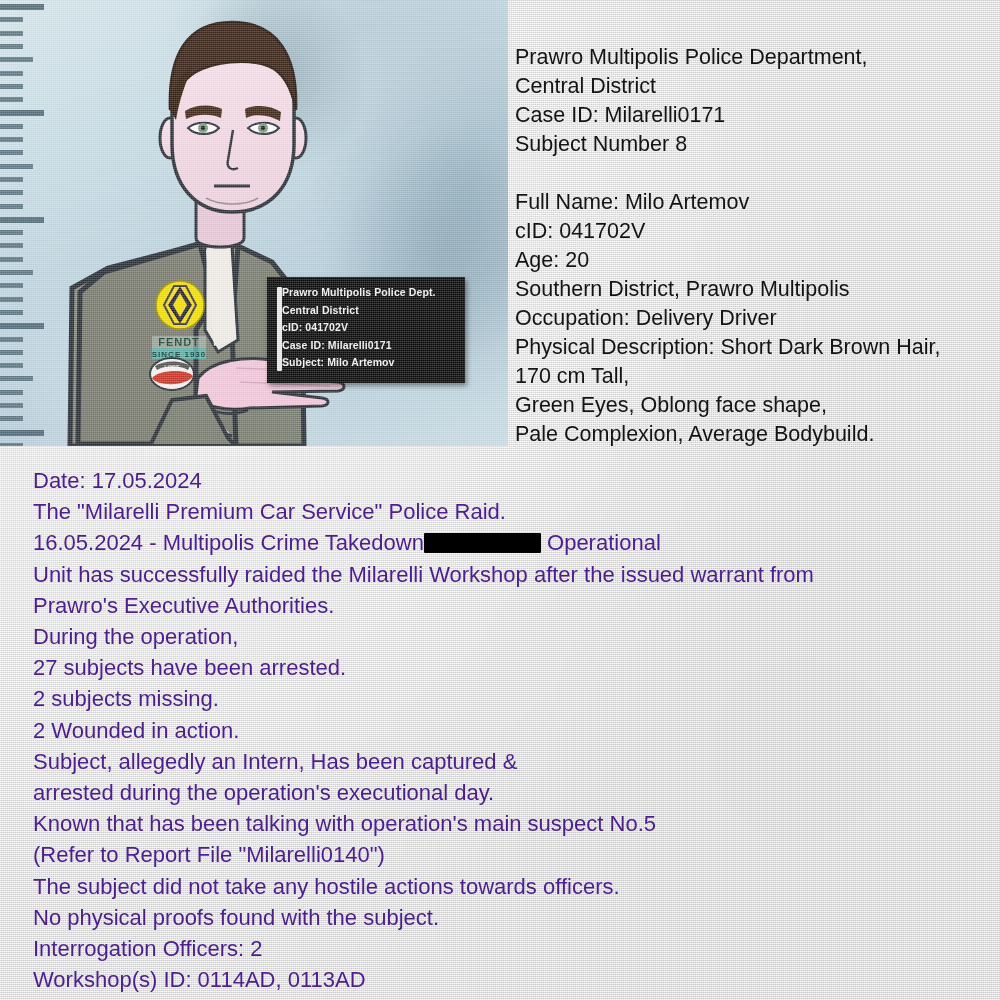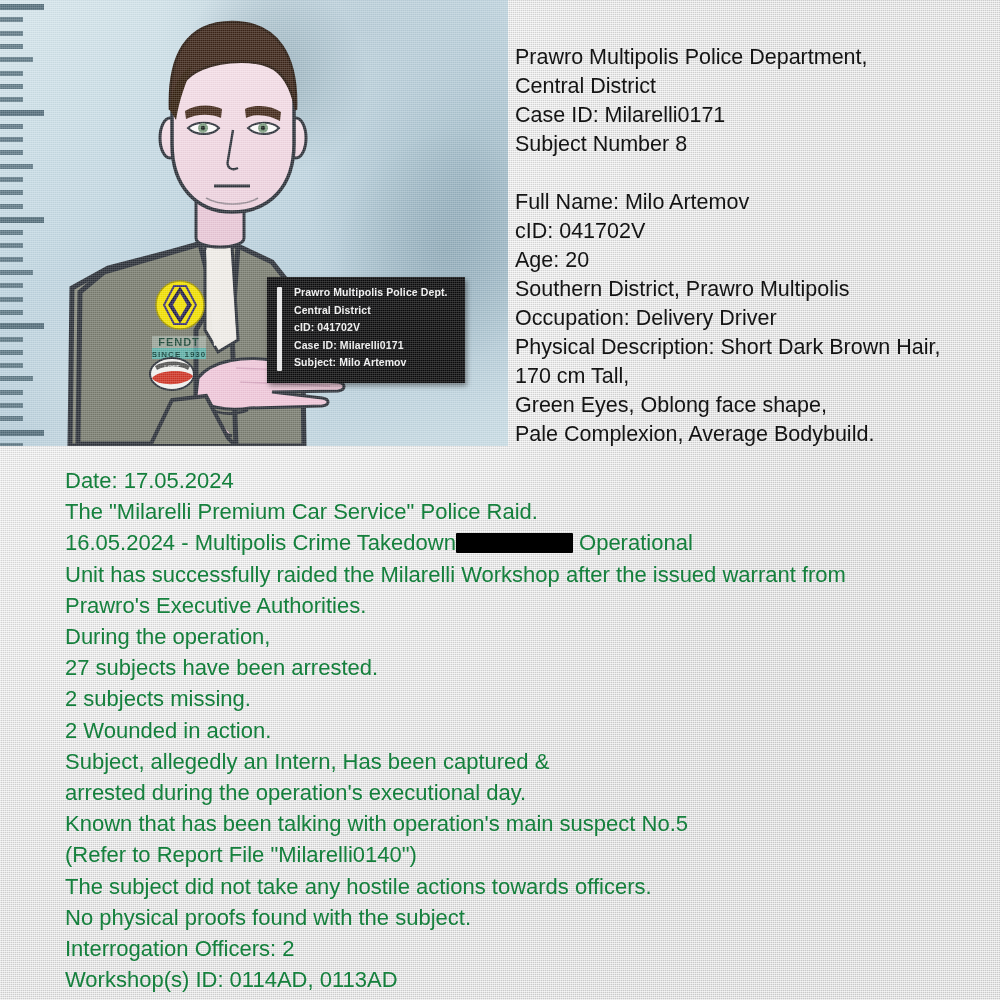--- a/index.html
+++ b/index.html
@@ -63,21 +63,21 @@
   
   .person{position:absolute;left:0;top:0;width:508px;height:446px;}
 
   
   #placard{
     position:absolute;left:267px;top:277px;width:198px;height:106px;
     background:#0b0b0d;
     box-shadow:2px 3px 5px rgba(0,0,0,.45);
     padding:7px 8px 4px 8px;
     box-sizing:border-box;
-    display:flex;gap:12px;
+    display:flex;gap:0;
   }
   #placard .strip{width:5px;background:#e9e9ea;margin:3px 0 8px 2px;border-radius:1px;}
   #placard .lines{flex:1;}
   #placard .pl{
     color:#f2f2f2;font-size:10.5px;line-height:17.5px;
     font-family:"Liberation Sans", sans-serif;font-weight:600;
     white-space:nowrap;letter-spacing:.1px;
   }
 
   
@@ -86,23 +86,22 @@
   }
   #header-block .hl{
     font-size:21.5px;line-height:29px;color:#141414;white-space:nowrap;
   }
   #header-block .hl.blank{height:29px;}
 
   #body-block{
     position:absolute;left:33px;top:465px;width:960px;
   }
   #body-block .bl{
-    font-size:22px;line-height:31.2px;color:#15803d;white-space:nowrap;
+    font-size:22px;line-height:31.2px;color:#4c1d95;white-space:nowrap;
     position:relative;
-    margin-left:32px;
   }
   .redaction{
     display:inline-block;background:#000;height:20px;vertical-align:-3px;
     border-radius:1px;
   }
 </style>
 </head>
 <body>
 
 <div id="paper"></div>

